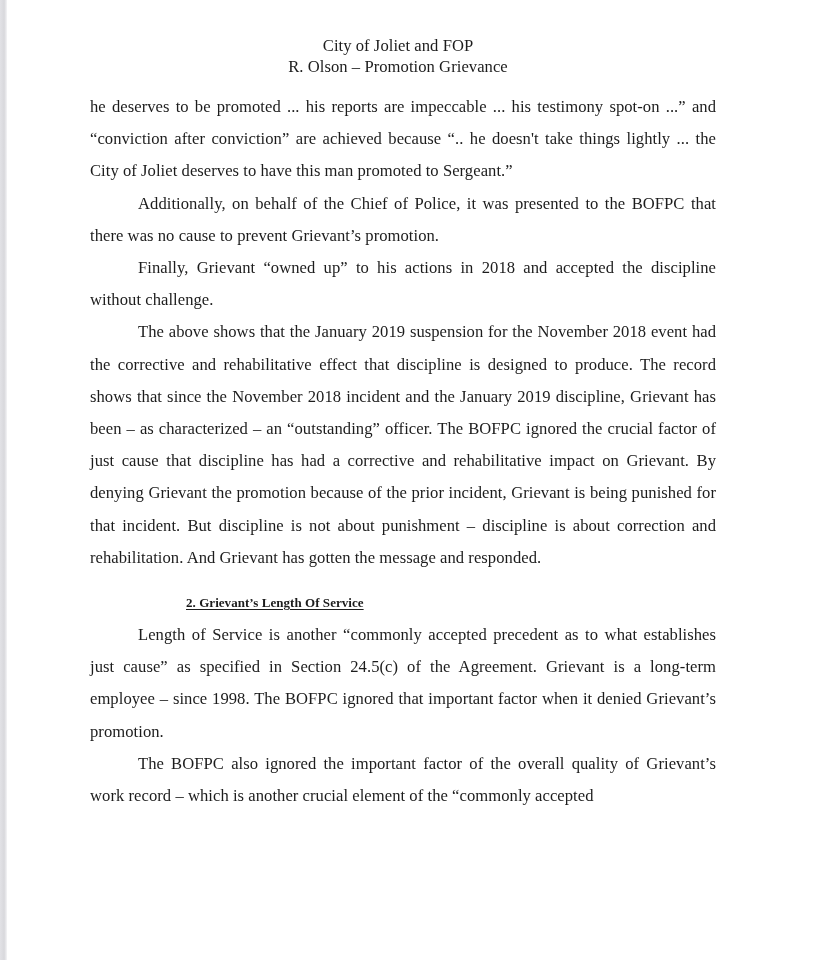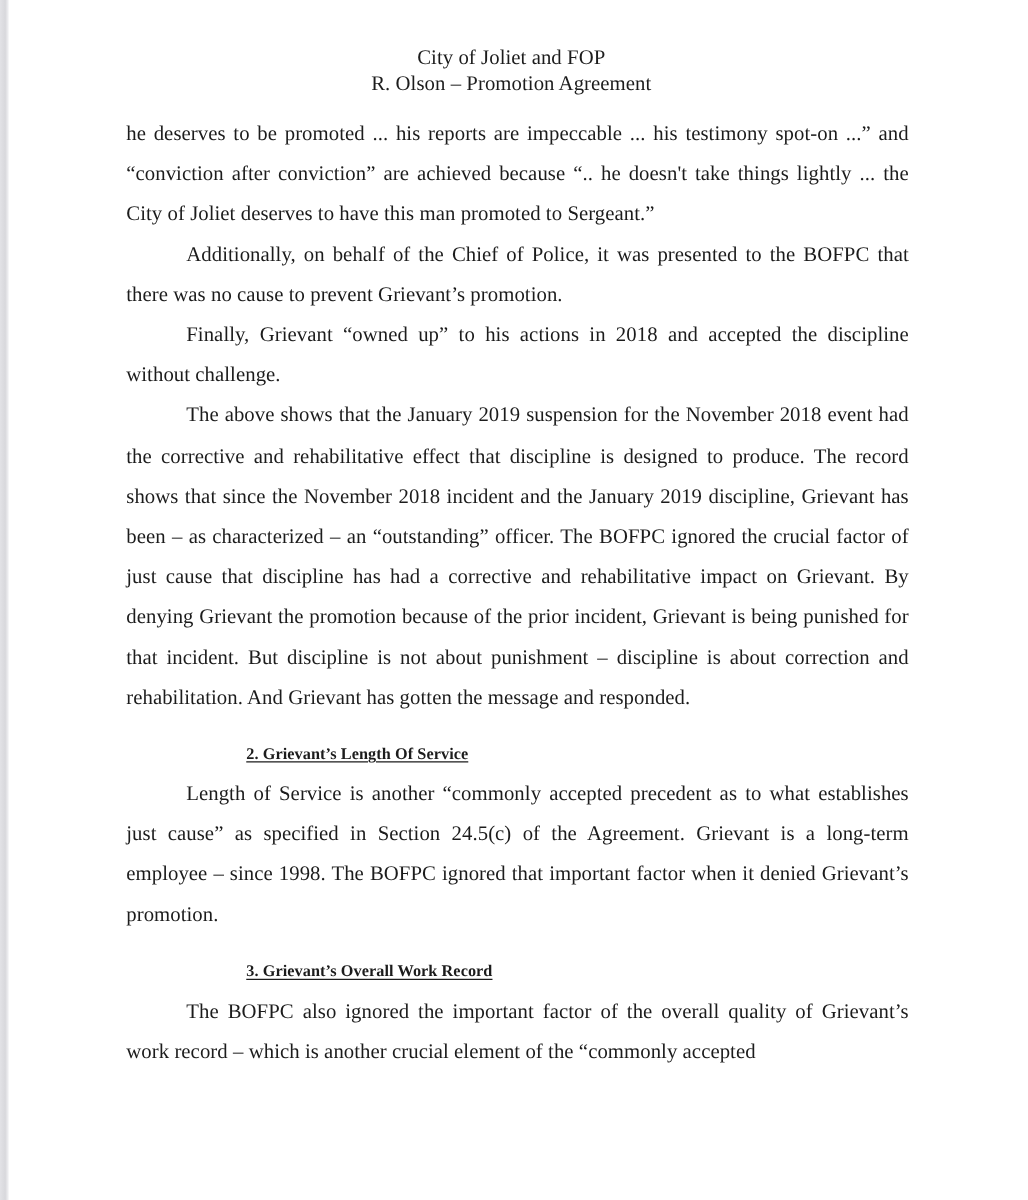--- a/index.html
+++ b/index.html
@@ -18,21 +18,21 @@
     .edge-shadow {
       position: absolute;
       left: 0;
       top: 0;
       width: 7px;
       height: 960px;
       background: linear-gradient(to right, #e2e2e6 0%, #d8d8dc 60%, #f4f4f6 100%);
     }
     .page {
       position: absolute;
-      left: 101px;
+      left: 90px;
       top: 36px;
       width: 626px;
       font-family: "Liberation Serif", "DejaVu Serif", serif;
       font-size: 16.6px;
       letter-spacing: 0.05px;
     }
     .header {
       text-align: center;
       line-height: 20.5px;
       font-size: 16.6px;
@@ -62,28 +62,27 @@
     .gap-before-heading-2 { margin-top: 13px; }
   </style>
 </head>
 <body>
 
 <div class="edge-shadow"></div>
 
 <div class="page">
   <div class="header">
     <div>City of Joliet and FOP</div>
-    <div>R. Olson – Promotion Agreement</div>
+    <div>R. Olson – Promotion Grievance</div>
   </div>
 
   <div class="body-text">
     <p>he deserves to be promoted ... his reports are impeccable ... his testimony spot-on ...” and “conviction after conviction” are achieved because “.. he doesn't take things lightly ... the City of Joliet deserves to have this man promoted to Sergeant.”</p>
     <p class="indent">Additionally, on behalf of the Chief of Police, it was presented to the BOFPC that there was no cause to prevent Grievant’s promotion.</p>
     <p class="indent">Finally, Grievant “owned up” to his actions in 2018 and accepted the discipline without challenge.</p>
     <p class="indent">The above shows that the January 2019 suspension for the November 2018 event had the corrective and rehabilitative effect that discipline is designed to pro­duce.  The record shows that since the November 2018 incident and the January 2019 discipline, Grievant has been – as characterized – an “outstanding” officer.  The BOFPC ignored the crucial factor of just cause that discipline has had a corrective and rehabilitative impact on Grievant.  By denying Grievant the promotion because of the prior incident, Grievant is being punished for that incident.  But discipline is not about punishment – discipline is about correction and rehabilitation.  And Grievant has gotten the message and responded.</p>
 
     <div class="section-heading gap-before-heading">2. Grievant’s Length Of Service</div>
     <p class="indent">Length of Service is another “commonly accepted precedent as to what estab­lishes just cause” as specified in Section 24.5(c) of the Agreement.  Grievant is a long-term employee – since 1998.  The BOFPC ignored that important factor when it de­nied Grievant’s promotion.</p>
 
-    <div class="section-heading gap-before-heading-2">3. Grievant’s Overall Work Record</div>
     <p class="indent">The BOFPC also ignored the important factor of the overall quality of Grievant’s work record – which is another crucial element of the “commonly accepted</p>
   </div>
 </div>
 
 </body></html>

